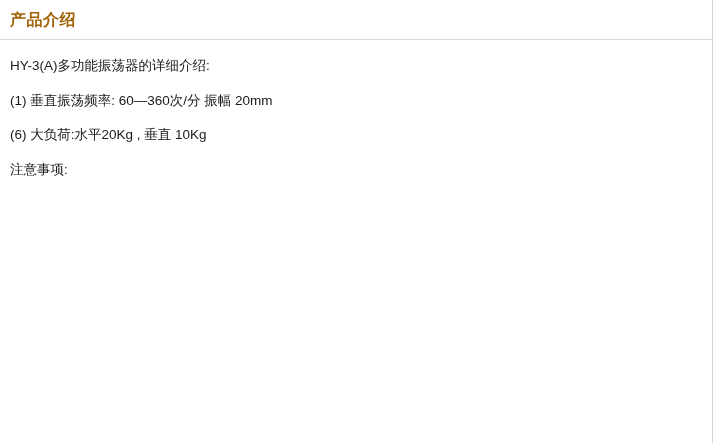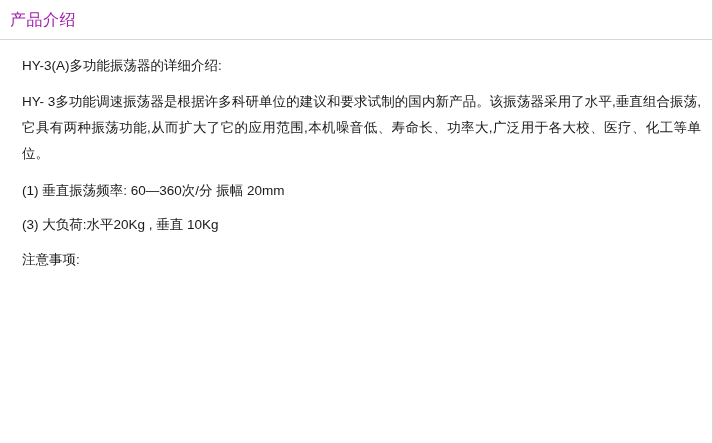--- a/index.html
+++ b/index.html
@@ -15,39 +15,39 @@
     overflow: hidden;
   }
   .page {
     position: relative;
     width: 713px;
     height: 443px;
     box-sizing: border-box;
   }
   .page-title {
     font-size: 16px;
-    font-weight: normal;
-    color: #a21caf;
+    font-weight: bold;
+    color: #a16207;
     padding: 10px 16px 8px 10px;
     letter-spacing: 0.5px;
   }
   .title-rule {
     border: 0;
     border-top: 1px solid #d8d8d8;
     margin: 0 0 0 0;
     height: 0;
   }
   .content {
     padding: 14px 12px 0 10px;
     font-size: 13.5px;
     line-height: 1.75;
     color: #1a1a1a;
   }
   .content p {
-    margin: 0 0 11px 12px;
+    margin: 0 0 11px 0;
     text-align: justify;
   }
   .p-block {
     margin-bottom: 11px;
     line-height: 1.95;
   }
   .right-rule {
     position: absolute;
     top: 0;
     right: 0;
@@ -59,21 +59,20 @@
 </head>
 <body>
 
 <div class="page">
 
   <div class="page-title">产品介绍</div>
   <hr class="title-rule">
 
   <div class="content">
     <p>HY-3(A)多功能振荡器的详细介绍:</p>
-    <p class="p-block">HY- 3多功能调速振荡器是根据许多科研单位的建议和要求试制的国内新产品。该振荡器采用了水平,垂直组合振荡,它具有两种振荡功能,从而扩大了它的应用范围,本机噪音低、寿命长、功率大,广泛用于各大校、医疗、化工等单位。</p>
     <p>(1) 垂直振荡频率: 60—360次/分 振幅 20mm</p>
-    <p>(3) 大负荷:水平20Kg , 垂直 10Kg</p>
+    <p>(6) 大负荷:水平20Kg , 垂直 10Kg</p>
     <p>注意事项:</p>
 
   </div>
 
   <div class="right-rule"></div>
 </div>
 
 </body></html>

